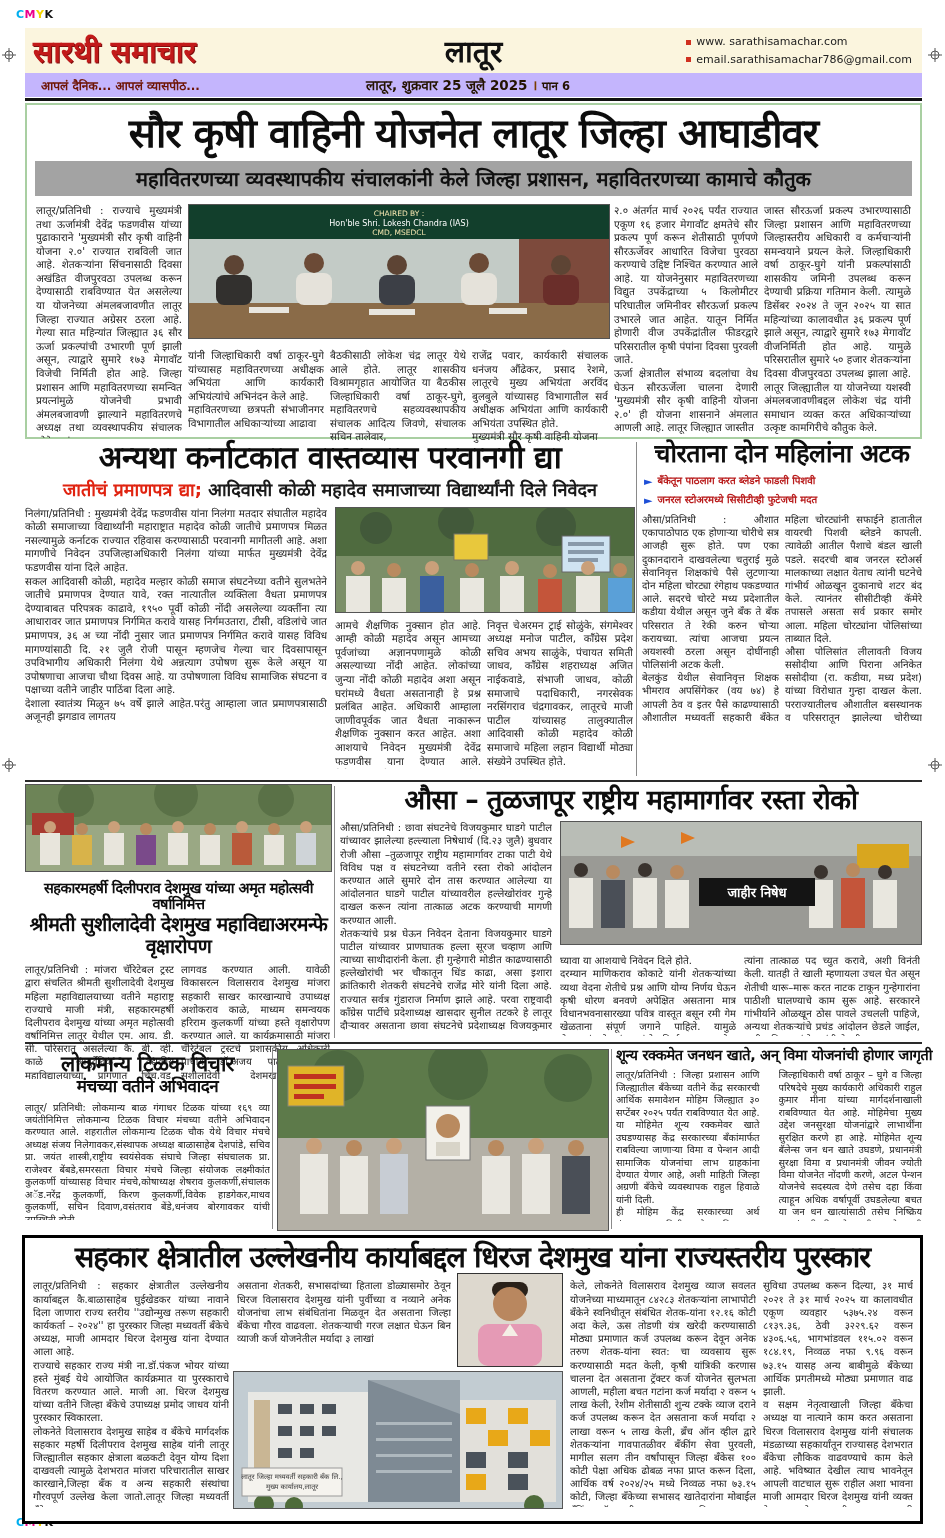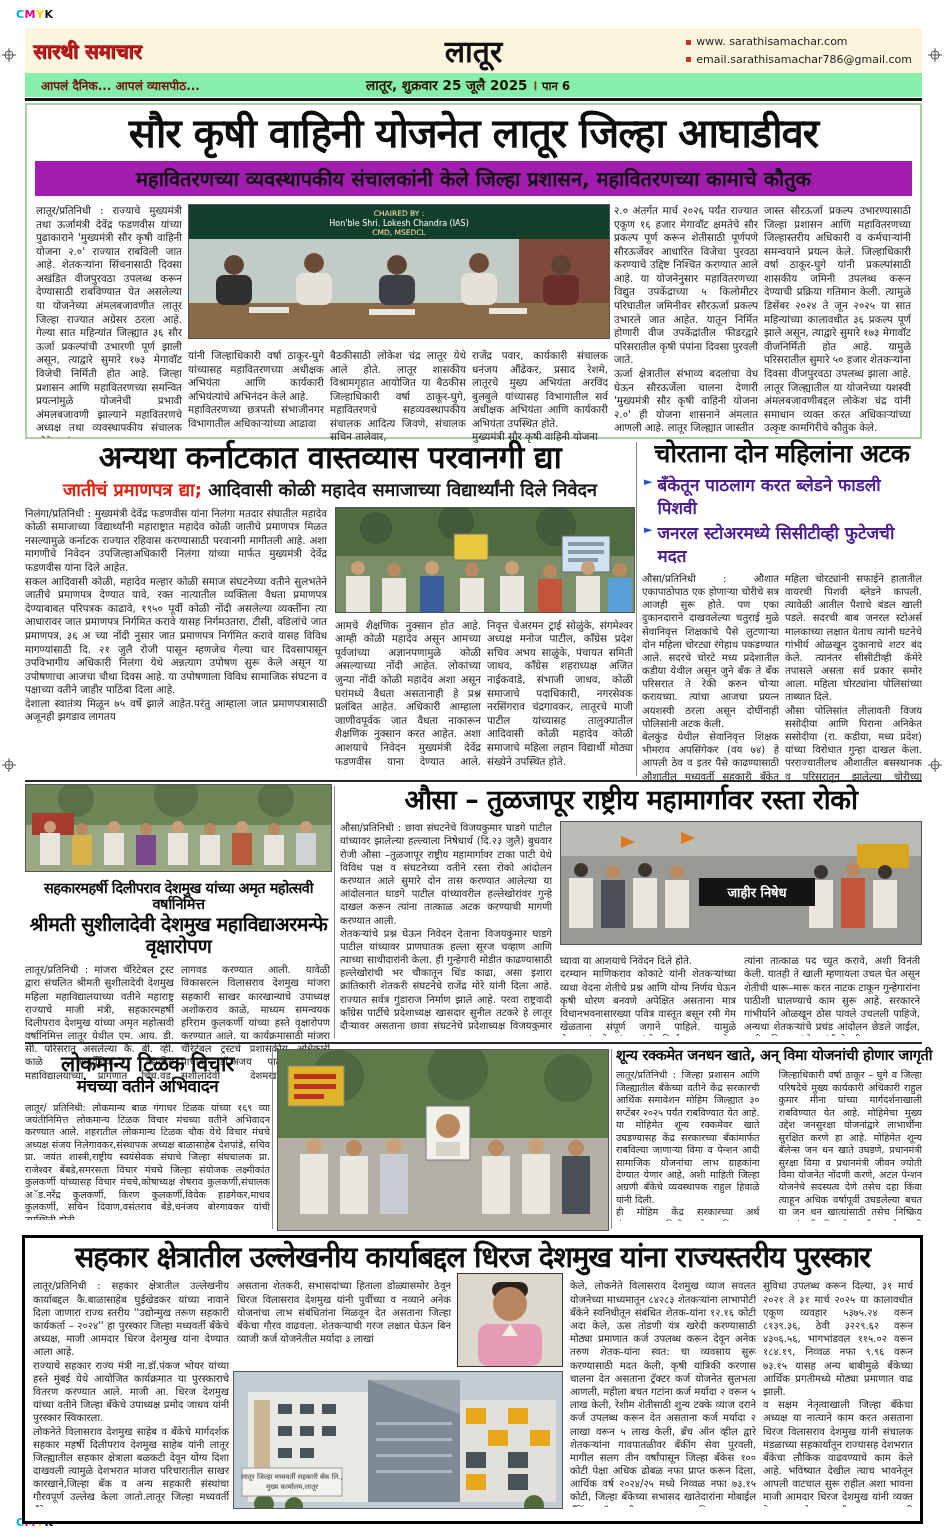--- a/index.html
+++ b/index.html
@@ -8,40 +8,40 @@
   .abs{position:absolute;}
   .col{font-size:10.3px;line-height:1.32;text-align:justify;white-space:pre-line;overflow:hidden;color:#222;}
   .col.small{font-size:9.6px;line-height:1.3;}
   .hline{position:absolute;height:1.5px;background:#2a2a2a;}
   .vline{position:absolute;width:1px;background:#8a8a8a;}
   .cmyk{font-size:11px;font-weight:bold;letter-spacing:.5px;}
   .cmyk .c{color:#00aeef}.cmyk .m{color:#ec008c}.cmyk .y{color:#f5d400}.cmyk .k{color:#111}
   .crosshair{position:absolute;width:14px;height:14px;}
   
   .hdr-cream{background:#fbf5de;display:flex;align-items:center;justify-content:space-between;}
-  .masthead{font-size:20px;font-weight:800;color:#c21a1a;text-shadow:1px 1px 0 #7e0e0e;padding-left:8px;white-space:nowrap;}
+  .masthead{font-size:30px;font-weight:800;color:#c21a1a;text-shadow:1px 1px 0 #7e0e0e;padding-left:8px;white-space:nowrap;}
   .edition{font-size:30px;font-weight:800;color:#111;position:absolute;left:0;right:0;text-align:center;}
   .contact{font-size:11px;color:#222;padding-right:10px;line-height:1.55;z-index:2;text-align:left;}
   .redsq{display:inline-block;width:5px;height:5px;background:#d03020;margin-right:5px;vertical-align:middle;}
-  .yellowbar{background:#86efac;display:flex;align-items:center;}
+  .yellowbar{background:#c4b5fd;display:flex;align-items:center;}
   .tagline{font-size:12px;font-weight:bold;color:#6e1404;padding-left:16px;white-space:nowrap;z-index:2;}
   .datewrap{position:absolute;left:0;right:11px;text-align:center;font-size:13.5px;font-weight:bold;color:#241300;}
   
   .leadbox{border:2px solid #a9cfa2;background:#fff;}
   .lead-h1{font-size:40px;font-weight:800;text-align:center;letter-spacing:-1px;line-height:1.15;margin-top:5px;color:#0d0d0d;}
-  .lead-sub{background:#a21caf;font-size:20px;font-weight:bold;text-align:center;margin:5px 8px 4px 8px;padding:4px 0;color:#101010;}
+  .lead-sub{background:#a3a3a3;font-size:20px;font-weight:bold;text-align:center;margin:5px 8px 4px 8px;padding:4px 0;color:#101010;}
   .lead-body{display:flex;gap:6px;padding:4px 9px 0 9px;}
   .photo-frame{border:1px solid #555;}
   .caption-row{display:flex;gap:6px;margin-top:6px;}
   
   .sec-h1{font-weight:800;text-align:center;letter-spacing:-.5px;color:#0d0d0d;line-height:1.12;}
   .red{color:#e02310;}
   .bullet-row{display:flex;align-items:flex-start;gap:5px;margin-top:2px;}
   .bullet-arrow{color:#1d4fd7;font-size:11px;line-height:1.5;}
-  .bullet-text{font-size:17px;font-weight:bold;color:#4c1d95;line-height:1.35;}
+  .bullet-text{font-size:10px;font-weight:bold;color:#b91c1c;line-height:1.35;}
   .awardbox{border:3px solid #000000;background:#fff;}
   svg text{font-family:"DejaVu Sans",sans-serif;}
 </style>
 </head>
 <body>
 
 <div class="page">
 
   <div class="abs cmyk" style="left:16px;top:8px;"><span class="c">C</span><span class="m">M</span><span class="y">Y</span><span class="k">K</span></div>
   <div class="abs cmyk" style="left:16px;top:1516px;"><span class="c">C</span><span class="m">M</span><span class="y">Y</span><span class="k">K</span></div>

